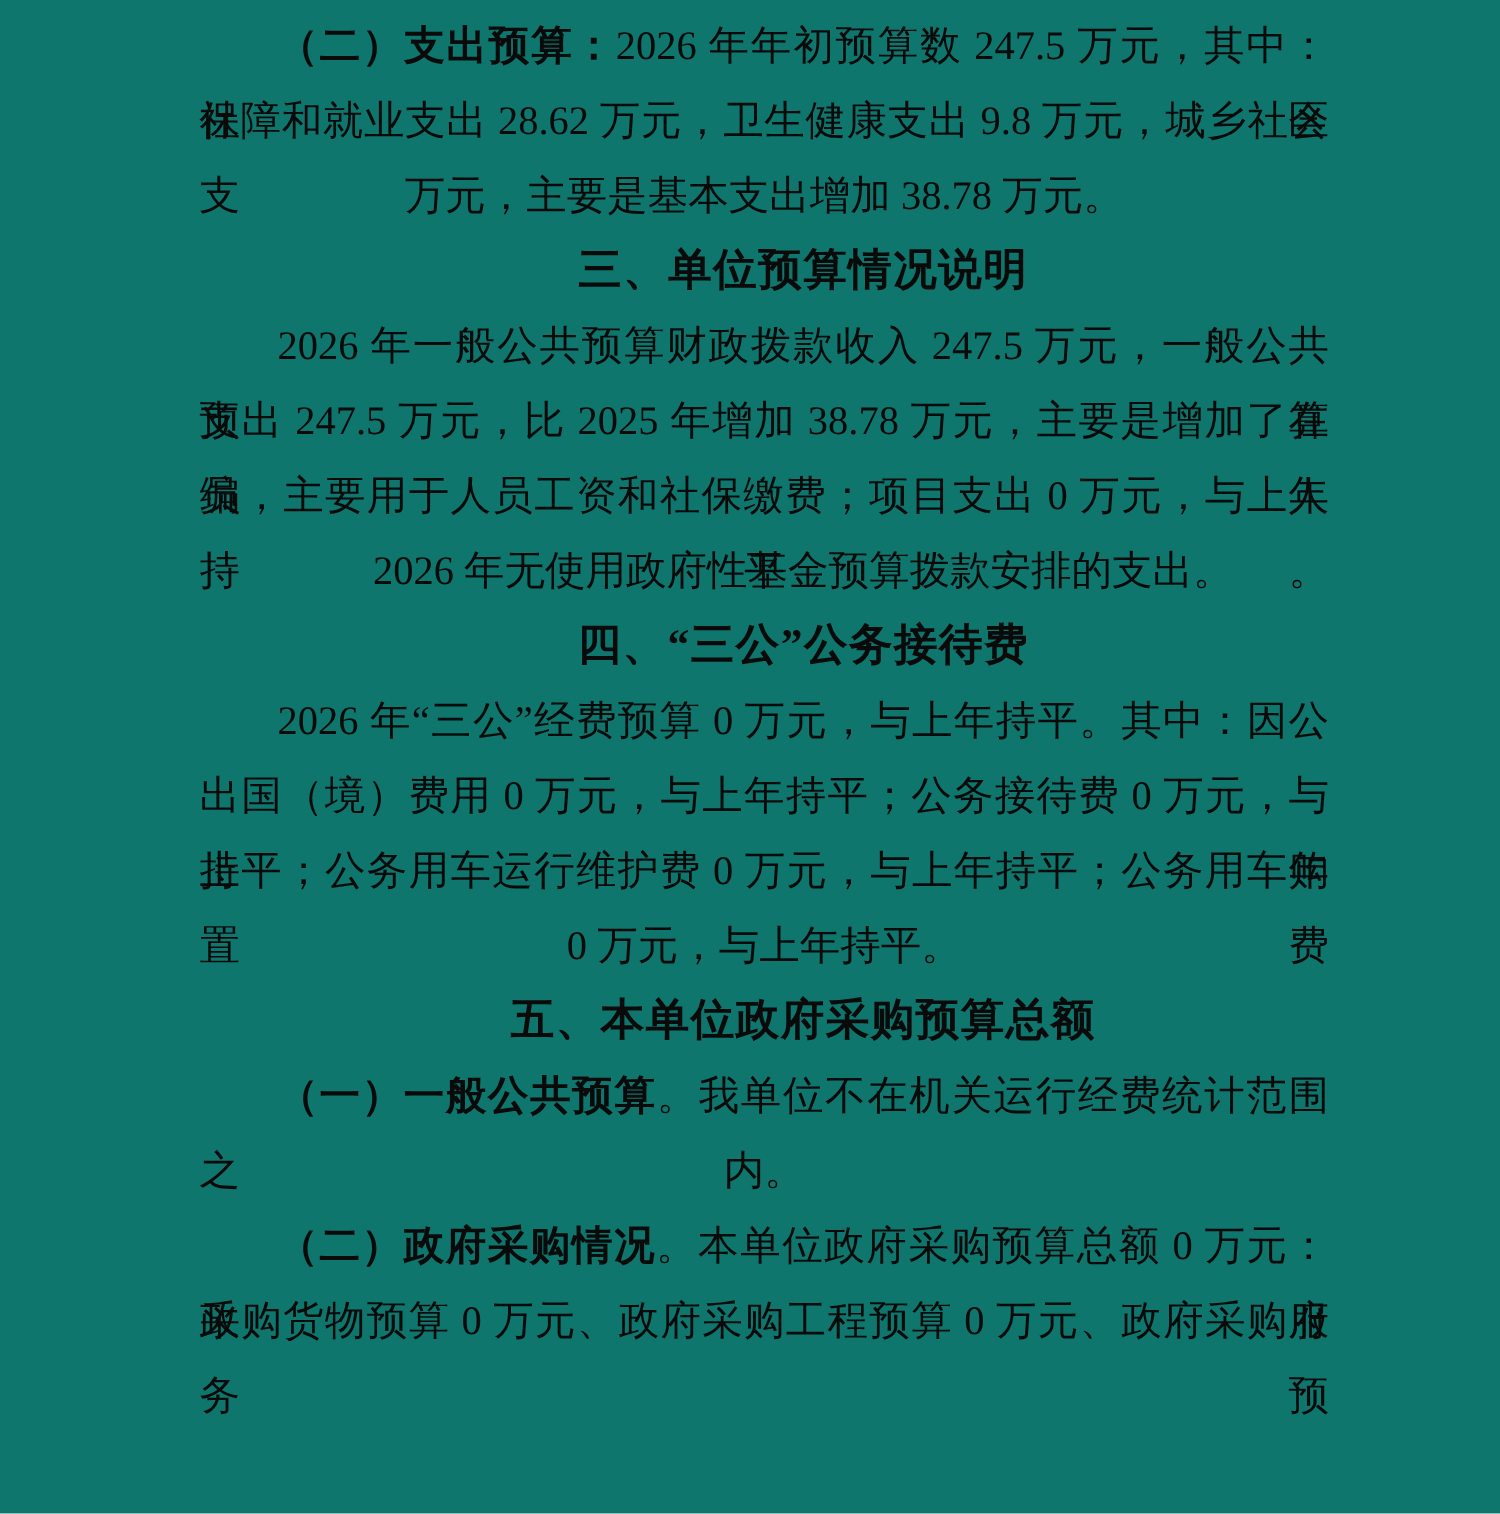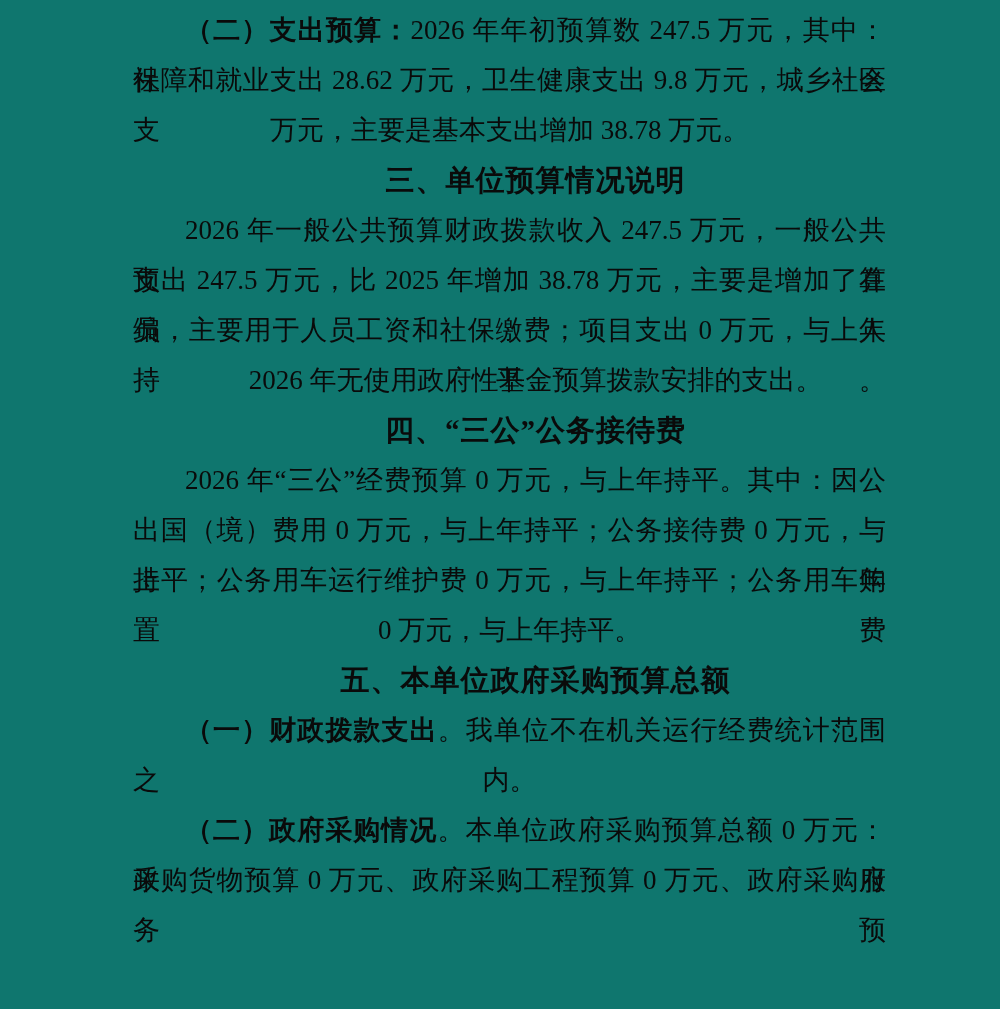--- a/index.html
+++ b/index.html
@@ -57,18 +57,18 @@
       <div class="line indent justify"><span class="seg">2026 年一般公共预算财政拨款收入 247.5 万元，一般公共预算</span></div>
       <div class="line justify"><span class="seg">支出 247.5 万元，比 2025 年增加 38.78 万元，主要是增加了在编人</span></div>
       <div class="line justify"><span class="seg">员，主要用于人员工资和社保缴费；项目支出 0 万元，与上年持平。</span></div>
       <div class="line indent"><span class="seg">2026 年无使用政府性基金预算拨款安排的支出。</span></div>
       <div class="line heading indent"><span class="seg-bold">四、“三公”公务接待费</span></div>
       <div class="line indent justify"><span class="seg">2026 年“三公”经费预算 0 万元，与上年持平。其中：因公</span></div>
       <div class="line justify"><span class="seg">出国（境）费用 0 万元，与上年持平；公务接待费 0 万元，与上年</span></div>
       <div class="line justify"><span class="seg">持平；公务用车运行维护费 0 万元，与上年持平；公务用车购置费</span></div>
       <div class="line"><span class="seg">0 万元，与上年持平。</span></div>
       <div class="line heading indent"><span class="seg-bold">五、本单位政府采购预算总额</span></div>
-      <div class="line indent justify"><span class="seg-bold">（一）财政拨款支出</span><span class="seg">。我单位不在机关运行经费统计范围之</span></div>
+      <div class="line indent justify"><span class="seg-bold">（一）一般公共预算</span><span class="seg">。我单位不在机关运行经费统计范围之</span></div>
       <div class="line"><span class="seg">内。</span></div>
       <div class="line indent justify"><span class="seg-bold">（二）政府采购情况</span><span class="seg">。本单位政府采购预算总额 0 万元：政府</span></div>
       <div class="line justify"><span class="seg">采购货物预算 0 万元、政府采购工程预算 0 万元、政府采购服务预</span></div>
     </div>
 </div>
 
 </body></html>

